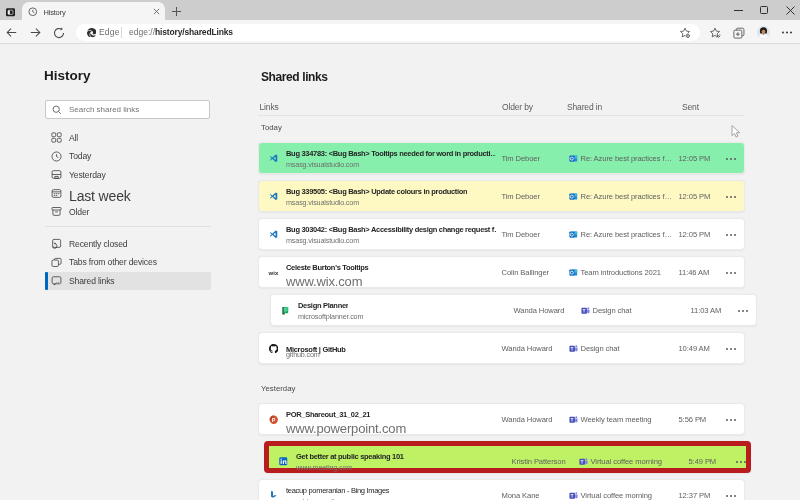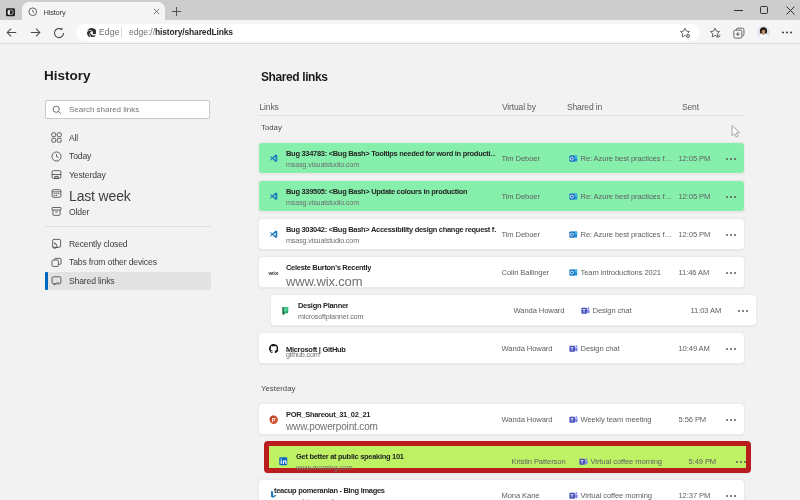--- a/index.html
+++ b/index.html
@@ -137,21 +137,21 @@
     <rect x="1.6" y="2.6" width="12.8" height="10.2" rx="2"></rect>
     <path d="M4.6 12.8 v1.6 l2.4-1.6"></path>
     <circle cx="8.6" cy="10.4" r="0.7" fill="#3d3d3d" stroke="none"></circle>
     <circle cx="11.2" cy="10.4" r="0.7" fill="#3d3d3d" stroke="none"></circle>
   </svg>
 <div style="position:absolute;left:69px;top:275.5px;font-size:8.6px;letter-spacing:-0.15px;color:#3d3d3d">Shared links</div>
 <div class="abs" style="left:45px;top:226px;width:166px;height:1px;background:#e0e0e0"></div>
 
 <div class="abs" style="left:261px;top:70.4px;font-size:12px;font-weight:bold;color:#1b1b1b;letter-spacing:-0.4px">Shared links</div>
 <div class="abs" style="left:259.5px;top:101.8px;font-size:8.5px;color:#5c5c5c;letter-spacing:-0.15px">Links</div>
-<div class="abs" style="left:502px;top:101.8px;font-size:8.5px;color:#5c5c5c;letter-spacing:-0.15px">Virtual by</div>
+<div class="abs" style="left:502px;top:101.8px;font-size:8.5px;color:#5c5c5c;letter-spacing:-0.15px">Older by</div>
 <div class="abs" style="left:567px;top:101.8px;font-size:8.5px;color:#5c5c5c;letter-spacing:-0.15px">Shared in</div>
 <div class="abs" style="left:682px;top:101.8px;font-size:8.5px;color:#5c5c5c;letter-spacing:-0.15px">Sent</div>
 <div class="abs" style="left:258px;top:115.3px;width:487px;height:1px;background:#e3e3e4"></div>
 <div class="abs" style="left:261px;top:122.7px;font-size:7.8px;color:#4a4a4a">Today</div>
 <div class="abs" style="left:261px;top:384px;font-size:7.8px;color:#4a4a4a">Yesterday</div>
 <div style="position:absolute;left:258px;top:142px;width:487px;height:32px;background:#86efac;border:1px solid #eaeaea;border-radius:4px;box-shadow:0 0.5px 1.5px rgba(0,0,0,.05);box-sizing:border-box">
     <div style="position:absolute;left:6px;top:0;width:17px;height:31px;display:flex;align-items:center;justify-content:center">
       <svg style="display:block" width="9" height="9" viewBox="0 0 16 16">
         <path fill="#1878c2" d="M11.8 1.1 L6.1 6.4 L2.7 3.8 L1.3 4.5 L4.7 7.75 L1.3 11.0 L2.7 11.7 L6.1 9.1 L11.8 14.4 L14.7 13.1 V2.4 Z M11.7 4.8 V10.7 L7.9 7.75 Z"></path>
       </svg>
@@ -168,21 +168,21 @@
       </svg>
     </div>
     <div style="position:absolute;left:321.5px;top:11px;font-size:7.6px;color:#606060;white-space:nowrap;letter-spacing:-0.1px">Re: Azure best practices f…</div>
     <div style="position:absolute;left:419.5px;top:11px;font-size:7.6px;color:#606060;white-space:nowrap;letter-spacing:-0.1px">12:05 PM</div>
     <svg style="position:absolute;left:465.5px;top:13.5px" width="12" height="4" viewBox="0 0 12 4">
       <circle cx="2" cy="2" r="1" fill="#5a5a5a"></circle>
       <circle cx="6" cy="2" r="1" fill="#5a5a5a"></circle>
       <circle cx="10" cy="2" r="1" fill="#5a5a5a"></circle>
     </svg>
   </div>
-<div style="position:absolute;left:258px;top:180px;width:487px;height:32px;background:#86efac;border:1px solid #eaeaea;border-radius:4px;box-shadow:0 0.5px 1.5px rgba(0,0,0,.05);box-sizing:border-box">
+<div style="position:absolute;left:258px;top:180px;width:487px;height:32px;background:#fef9c3;border:1px solid #eaeaea;border-radius:4px;box-shadow:0 0.5px 1.5px rgba(0,0,0,.05);box-sizing:border-box">
     <div style="position:absolute;left:6px;top:0;width:17px;height:31px;display:flex;align-items:center;justify-content:center">
       <svg style="display:block" width="9" height="9" viewBox="0 0 16 16">
         <path fill="#1878c2" d="M11.8 1.1 L6.1 6.4 L2.7 3.8 L1.3 4.5 L4.7 7.75 L1.3 11.0 L2.7 11.7 L6.1 9.1 L11.8 14.4 L14.7 13.1 V2.4 Z M11.7 4.8 V10.7 L7.9 7.75 Z"></path>
       </svg>
     </div>
     <div style="position:absolute;left:27px;top:5.5px;font-size:7.5px;font-weight:bold;color:#252525;white-space:nowrap;max-width:210px;overflow:hidden;letter-spacing:-0.3px">Bug 339505: &lt;Bug Bash&gt; Update colours in production</div>
     <div style="position:absolute;left:27px;top:17px;font-size:7.2px;color:#6f6f6f;white-space:nowrap;letter-spacing:-0.15px">msasg.visualstudio.com</div>
     <div style="position:absolute;left:242.5px;top:11px;font-size:7.6px;color:#606060;white-space:nowrap;letter-spacing:-0.1px">Tim Deboer</div>
     <div style="position:absolute;left:310px;top:11px;width:9px;height:9px">
       <svg style="display:block" width="9" height="9" viewBox="0 0 16 16">
@@ -222,21 +222,21 @@
     <svg style="position:absolute;left:465.5px;top:13.5px" width="12" height="4" viewBox="0 0 12 4">
       <circle cx="2" cy="2" r="1" fill="#5a5a5a"></circle>
       <circle cx="6" cy="2" r="1" fill="#5a5a5a"></circle>
       <circle cx="10" cy="2" r="1" fill="#5a5a5a"></circle>
     </svg>
   </div>
 <div style="position:absolute;left:258px;top:256px;width:487px;height:32px;background:#fff;border:1px solid #eaeaea;border-radius:4px;box-shadow:0 0.5px 1.5px rgba(0,0,0,.05);box-sizing:border-box">
     <div style="position:absolute;left:6px;top:0;width:17px;height:31px;display:flex;align-items:center;justify-content:center">
       <span style="font-size:6px;font-weight:bold;color:#333;letter-spacing:.1px">wix</span>
     </div>
-    <div style="position:absolute;left:27px;top:5.5px;font-size:7.5px;font-weight:bold;color:#252525;white-space:nowrap;max-width:210px;overflow:hidden;letter-spacing:-0.3px">Celeste Burton's Recently</div>
+    <div style="position:absolute;left:27px;top:5.5px;font-size:7.5px;font-weight:bold;color:#252525;white-space:nowrap;max-width:210px;overflow:hidden;letter-spacing:-0.3px">Celeste Burton's Tooltips</div>
     <div style="position:absolute;left:27px;top:17px;font-size:13px;color:#6f6f6f;white-space:nowrap;letter-spacing:-0.15px">www.wix.com</div>
     <div style="position:absolute;left:242.5px;top:11px;font-size:7.6px;color:#606060;white-space:nowrap;letter-spacing:-0.1px">Colin Ballinger</div>
     <div style="position:absolute;left:310px;top:11px;width:9px;height:9px">
       <svg style="display:block" width="9" height="9" viewBox="0 0 16 16">
         <rect x="1.5" y="2.5" width="13" height="11" rx="1.5" fill="#1e8bd6"></rect>
         <path d="M8.5 2.5 h6 v5.5 L8.5 8.2 Z" fill="#44b3e8"></path>
         <rect x="0.8" y="3.2" width="8.8" height="10" rx="1" fill="#0f6cbd"></rect>
         <circle cx="5" cy="8.2" r="2.7" fill="none" stroke="#fff" stroke-width="1.5"></circle>
       </svg>
     </div>
@@ -304,21 +304,21 @@
   </div>
 <div style="position:absolute;left:258px;top:403px;width:487px;height:32px;background:#fff;border:1px solid #eaeaea;border-radius:4px;box-shadow:0 0.5px 1.5px rgba(0,0,0,.05);box-sizing:border-box">
     <div style="position:absolute;left:6px;top:0;width:17px;height:31px;display:flex;align-items:center;justify-content:center">
       <svg style="display:block" width="9.5" height="9.5" viewBox="0 0 16 16">
         <circle cx="8" cy="8" r="7" fill="#d35230"></circle>
         <path d="M8 1 A7 7 0 0 0 1 8 L8 8 Z" fill="#b7472a"></path>
         <text x="4.6" y="11.4" font-size="9" font-weight="bold" fill="#fff" font-family="Liberation Sans">P</text>
       </svg>
     </div>
     <div style="position:absolute;left:27px;top:5.5px;font-size:7.5px;font-weight:bold;color:#252525;white-space:nowrap;max-width:210px;overflow:hidden;letter-spacing:-0.3px">POR_Shareout_31_02_21</div>
-    <div style="position:absolute;left:27px;top:17px;font-size:10px;color:#6f6f6f;white-space:nowrap;letter-spacing:-0.15px">www.powerpoint.com</div>
+    <div style="position:absolute;left:27px;top:17px;font-size:13px;color:#6f6f6f;white-space:nowrap;letter-spacing:-0.15px">www.powerpoint.com</div>
     <div style="position:absolute;left:242.5px;top:11px;font-size:7.6px;color:#606060;white-space:nowrap;letter-spacing:-0.1px">Wanda Howard</div>
     <div style="position:absolute;left:310px;top:11px;width:9px;height:9px">
       <svg style="display:block" width="9" height="9" viewBox="0 0 16 16">
         <circle cx="13" cy="3.8" r="1.7" fill="#7b83eb"></circle>
         <path d="M10.9 6.2 h4.3 v4.3 c0 1.5-.95 2.5-2.15 2.5-1.2 0-2.15-1-2.15-2.5 Z" fill="#7b83eb"></path>
         <rect x="0.8" y="3.2" width="9.8" height="10.4" rx="1.3" fill="#464eb8"></rect>
         <path d="M2.9 6.4 h5 M5.4 6.4 V11.6" stroke="#fff" stroke-width="1.4" fill="none"></path>
       </svg>
     </div>
     <div style="position:absolute;left:321.5px;top:11px;font-size:7.6px;color:#606060;white-space:nowrap;letter-spacing:-0.1px">Weekly team meeting</div>
@@ -332,21 +332,21 @@
 <div style="position:absolute;left:264px;top:441px;width:487px;height:32px;background:#bef264;border:5px solid #b91c1c;border-radius:4px;box-shadow:0 0.5px 1.5px rgba(0,0,0,.05);box-sizing:border-box">
     <div style="position:absolute;left:6px;top:0;width:17px;height:31px;display:flex;align-items:center;justify-content:center">
       <svg style="display:block" width="8.5" height="8.5" viewBox="0 0 16 16">
         <rect x="0.5" y="0.5" width="15" height="15" rx="2.5" fill="#0a66c2"></rect>
         <rect x="3" y="6.5" width="2.2" height="6.5" fill="#fff"></rect>
         <circle cx="4.1" cy="4" r="1.3" fill="#fff"></circle>
         <path d="M7.2 6.5 h2.1 v1 c.4-.7 1.2-1.2 2.2-1.2 1.6 0 2.6 1 2.6 3V13 h-2.2 V9.7 c0-.9-.4-1.5-1.2-1.5-.8 0-1.3.6-1.3 1.5V13 H7.2 Z" fill="#fff"></path>
       </svg>
     </div>
     <div style="position:absolute;left:27px;top:5.5px;font-size:7.5px;font-weight:bold;color:#252525;white-space:nowrap;max-width:210px;overflow:hidden;letter-spacing:-0.3px">Get better at public speaking 101</div>
-    <div style="position:absolute;left:27px;top:17px;font-size:7.2px;color:#6f6f6f;white-space:nowrap;letter-spacing:-0.15px">www.morning.com</div>
+    <div style="position:absolute;left:27px;top:17px;font-size:7.2px;color:#6f6f6f;white-space:nowrap;letter-spacing:-0.15px">www.meeting.com</div>
     <div style="position:absolute;left:242.5px;top:11px;font-size:7.6px;color:#606060;white-space:nowrap;letter-spacing:-0.1px">Kristin Patterson</div>
     <div style="position:absolute;left:310px;top:11px;width:9px;height:9px">
       <svg style="display:block" width="9" height="9" viewBox="0 0 16 16">
         <circle cx="13" cy="3.8" r="1.7" fill="#7b83eb"></circle>
         <path d="M10.9 6.2 h4.3 v4.3 c0 1.5-.95 2.5-2.15 2.5-1.2 0-2.15-1-2.15-2.5 Z" fill="#7b83eb"></path>
         <rect x="0.8" y="3.2" width="9.8" height="10.4" rx="1.3" fill="#464eb8"></rect>
         <path d="M2.9 6.4 h5 M5.4 6.4 V11.6" stroke="#fff" stroke-width="1.4" fill="none"></path>
       </svg>
     </div>
     <div style="position:absolute;left:321.5px;top:11px;font-size:7.6px;color:#606060;white-space:nowrap;letter-spacing:-0.1px">Virtual coffee morning</div>
@@ -356,21 +356,21 @@
       <circle cx="6" cy="2" r="1" fill="#5a5a5a"></circle>
       <circle cx="10" cy="2" r="1" fill="#5a5a5a"></circle>
     </svg>
   </div>
 <div style="position:absolute;left:258px;top:479px;width:487px;height:32px;background:#fff;border:1px solid #eaeaea;border-radius:4px;box-shadow:0 0.5px 1.5px rgba(0,0,0,.05);box-sizing:border-box">
     <div style="position:absolute;left:6px;top:0;width:17px;height:31px;display:flex;align-items:center;justify-content:center">
       <svg style="display:block" width="9" height="11" viewBox="0 0 16 18">
         <path fill="#2178bc" d="M3.6 0.8 L7.2 2.1 V10.0 L10.8 7.9 L13.4 9.25 L7.0 13.0 L3.6 11.0 Z"></path>
       </svg>
     </div>
-    <div style="position:absolute;left:15px;top:5.5px;font-size:7.5px;font-weight:bold;color:#252525;white-space:nowrap;max-width:210px;overflow:hidden;letter-spacing:-0.3px">teacup pomeranian - Bing Images</div>
+    <div style="position:absolute;left:27px;top:5.5px;font-size:7.5px;font-weight:normal;color:#252525;white-space:nowrap;max-width:210px;overflow:hidden;letter-spacing:-0.3px">teacup pomeranian - Bing Images</div>
     <div style="position:absolute;left:27px;top:17px;font-size:7.2px;color:#6f6f6f;white-space:nowrap;letter-spacing:-0.15px">www.bing.com/images</div>
     <div style="position:absolute;left:242.5px;top:11px;font-size:7.6px;color:#606060;white-space:nowrap;letter-spacing:-0.1px">Mona Kane</div>
     <div style="position:absolute;left:310px;top:11px;width:9px;height:9px">
       <svg style="display:block" width="9" height="9" viewBox="0 0 16 16">
         <circle cx="13" cy="3.8" r="1.7" fill="#7b83eb"></circle>
         <path d="M10.9 6.2 h4.3 v4.3 c0 1.5-.95 2.5-2.15 2.5-1.2 0-2.15-1-2.15-2.5 Z" fill="#7b83eb"></path>
         <rect x="0.8" y="3.2" width="9.8" height="10.4" rx="1.3" fill="#464eb8"></rect>
         <path d="M2.9 6.4 h5 M5.4 6.4 V11.6" stroke="#fff" stroke-width="1.4" fill="none"></path>
       </svg>
     </div>

